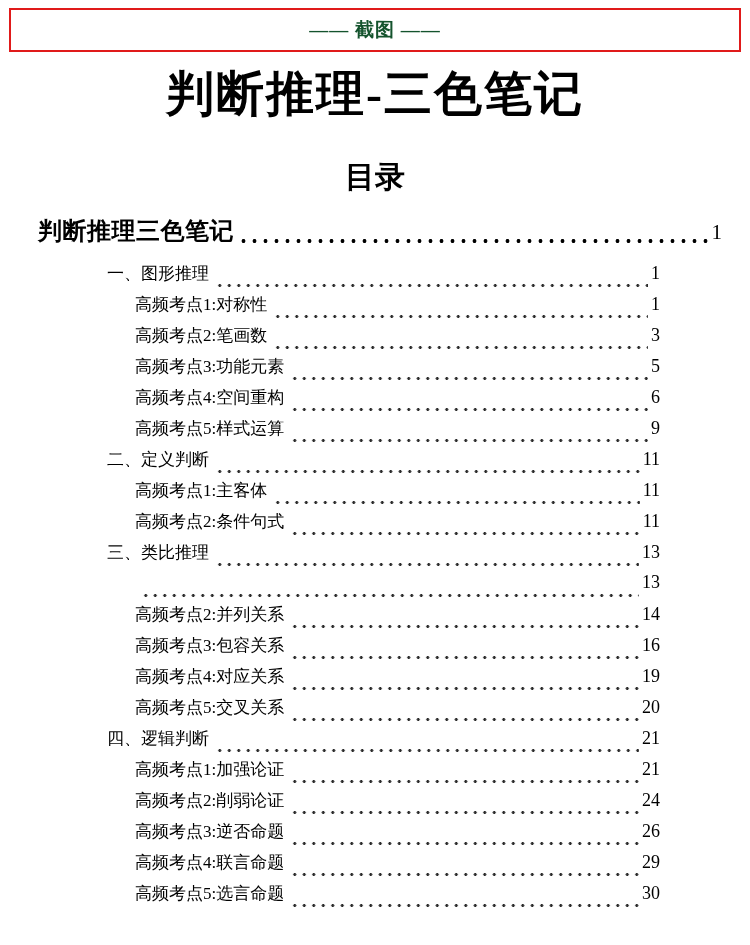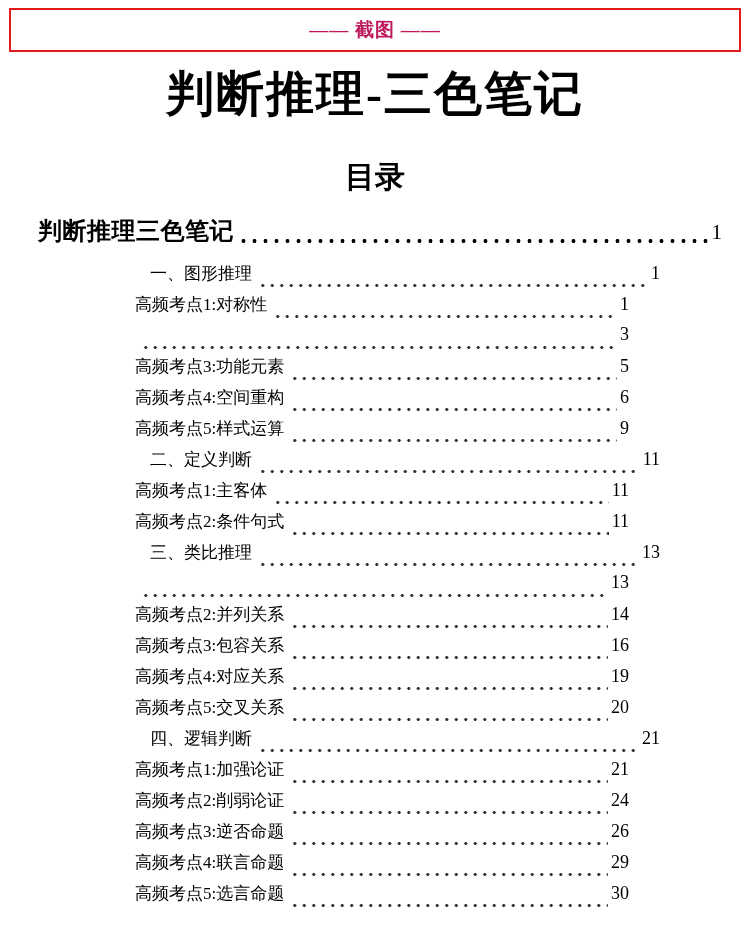--- a/index.html
+++ b/index.html
@@ -11,21 +11,21 @@
     overflow: hidden;
   }
   .banner {
     box-sizing: border-box;
     margin: 8px auto 0 auto;
     width: 732px; height: 44px;
     border: 2px solid #e01a1a;
     display: flex; align-items: center; justify-content: center;
   }
   .banner .banner-label {
-    color: #be185d;
+    color: #14532d;
     font-weight: bold;
     font-size: 19px;
     font-family: "Liberation Serif", serif;
     letter-spacing: 1px;
   }
   .doc-title {
     margin-top: 14px;
     text-align: center;
     font-size: 48px;
     line-height: 1.15;
@@ -76,22 +76,22 @@
   }
   .root .dots {
     height: 8px;
     margin: 0 4px 4px 4px;
     background-image: radial-gradient(circle, #000 1.7px, transparent 2.2px);
     background-size: 11px 8px;
   }
   .root .pg { font-size: 21px; }
   .entries { margin-top: 13px; }
   .entries .lbl { font-size: 17px; }
-  .lvl1 { margin-left: 112px; margin-right: 62px; text-align: right; } 
-  .lvl2 { margin-left: 97px; margin-right: 93px; } 
+  .lvl1 { margin-left: 69px; margin-right: 62px; text-align: right; } 
+  .lvl2 { margin-left: 97px; margin-right: 62px; } 
 </style>
 </head>
 <body>
 
 <div class="banner">
   <span class="banner-label">—— 截图 ——</span>
 </div>
 
 <div class="doc-title">判断推理-三色笔记</div>
 
@@ -109,20 +109,21 @@
       <span class="lbl">一、图形推理</span>
       <span class="dots"></span>
       <span class="pg">1</span>
     </div>
     <div class="row lvl2">
       <span class="lbl">高频考点1:对称性</span>
       <span class="dots"></span>
       <span class="pg">1</span>
     </div>
     <div class="row lvl2">
+      <span class="lbl">高频考点2:笔画数</span>
       <span class="dots"></span>
       <span class="pg">3</span>
     </div>
     <div class="row lvl2">
       <span class="lbl">高频考点3:功能元素</span>
       <span class="dots"></span>
       <span class="pg">5</span>
     </div>
     <div class="row lvl2">
       <span class="lbl">高频考点4:空间重构</span>

